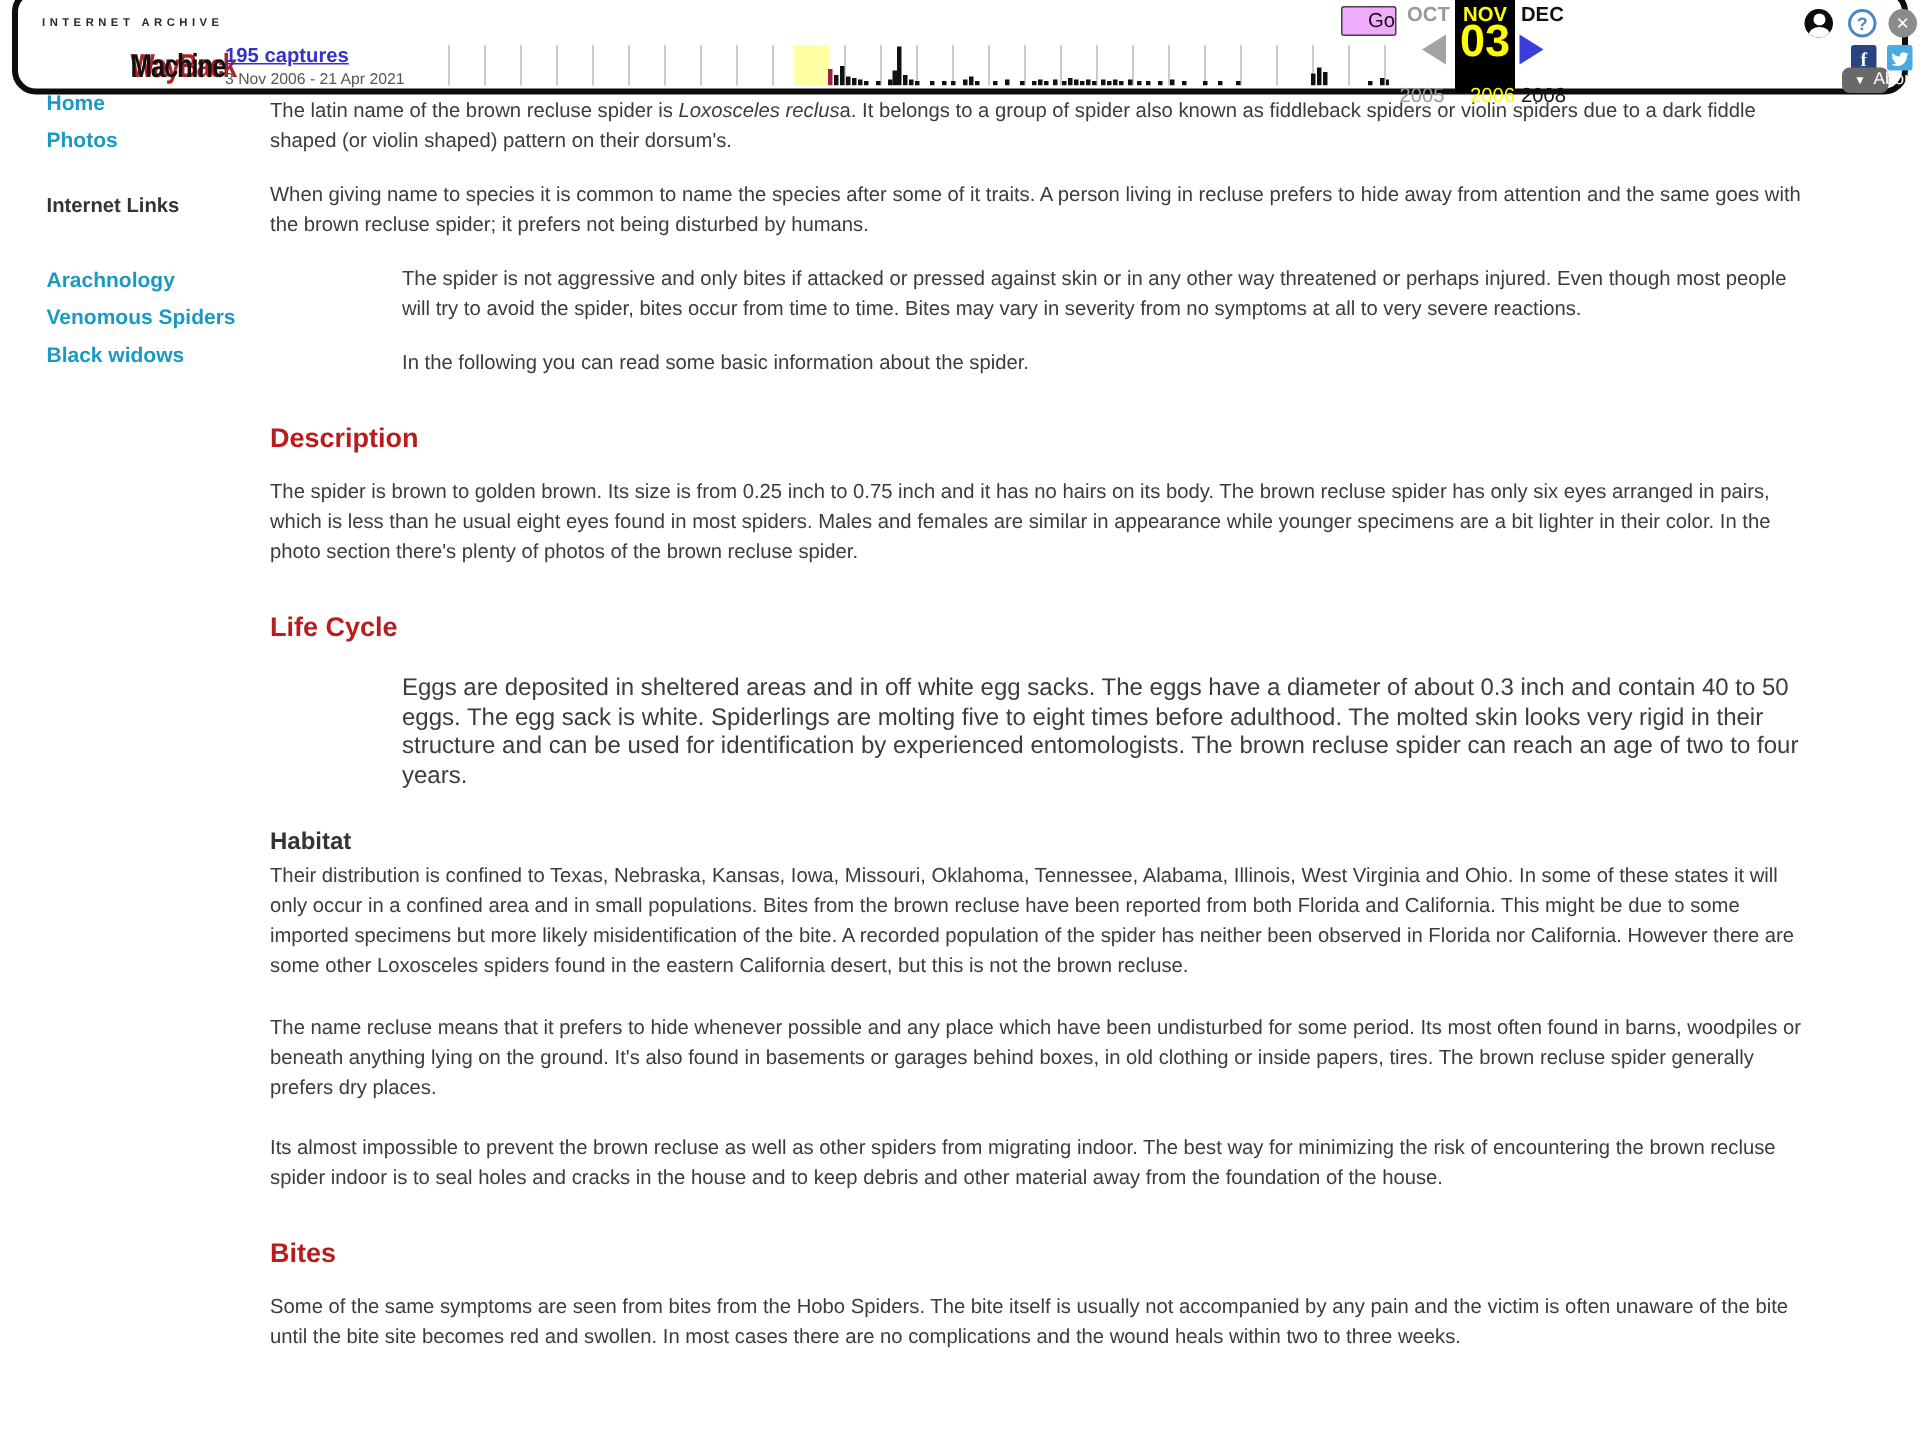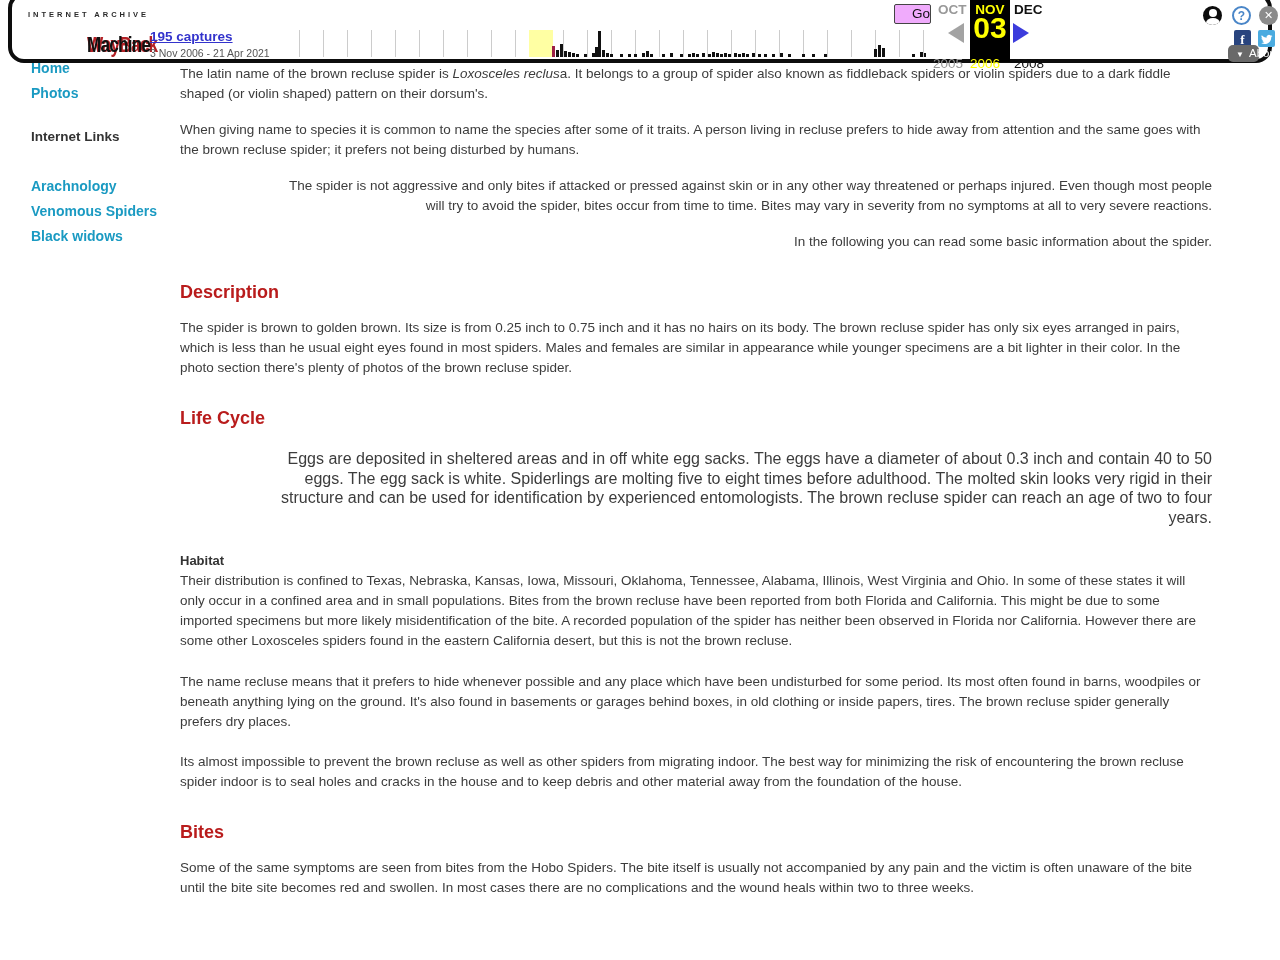--- a/index.html
+++ b/index.html
@@ -45,21 +45,21 @@
   .wb-day { left:958px; top:16px; width:40px; text-align:center; font-size:30px;
     font-weight:bold; color:#ffff00; line-height:32px; }
   .wb-arrow-prev { left:936px; top:27px; width:0; height:0;
     border-top:10px solid transparent; border-bottom:10px solid transparent;
     border-right:16px solid #a3a3a3; cursor:pointer; }
   .wb-arrow-next { left:1001px; top:27px; width:0; height:0;
     border-top:10px solid transparent; border-bottom:10px solid transparent;
     border-left:16px solid #3c3cdc; cursor:pointer; }
   .wb-year { top:48px; font-size:13.5px; font-weight:normal; white-space:nowrap;margin-top:12px; }
   .wb-year-prev { left:921px; color:#999; }
-  .wb-year-cur { left:958px; width:40px; text-align:left; color:#ffff00; }
+  .wb-year-cur { left:958px; width:40px; text-align:right; color:#ffff00; }
   .wb-year-next { left:1002px; color:#111; }
 
   .wb-ico { width:19px; height:19px; border-radius:50%; cursor:pointer;
     display:flex; align-items:center; justify-content:center; }
   .wb-ico-person { left:1191px; top:10px; background:#0c0c0c; overflow:hidden; }
   .wb-ico-person .head { position:absolute; left:5.5px; top:3px; width:8px; height:8px;
     border-radius:50%; background:#fff; }
   .wb-ico-person .body { position:absolute; left:2.5px; top:12px; width:14px; height:10px;
     border-radius:50% 50% 0 0; background:#fff; }
   .wb-ico-help { left:1220px; top:10px; border:2.5px solid #4a86c8; color:#4a86c8;
@@ -83,23 +83,23 @@
   
   .sidebar { position:absolute; left:31px; top:60px; width:145px; z-index:10; }
   .side-link { display:block; font-size:14px; font-weight:bold; color:#1a9ac2;
     text-decoration:none; margin-bottom:9px; cursor:pointer; }
   .side-head { font-size:13.5px; font-weight:bold; color:#333;
     margin:28px 0 34px 0; }
 
   .main { position:absolute; left:180px; top:64px; width:1032px; color:#3c3c3c; }
   .main h1 { font-size:23.5px; color:#333; margin:11px 0 19px 0; letter-spacing:0.2px; }
   .main h2 { font-size:18px; color:#b91c1c; margin:30px 0 15px 0; }
-  .main h3 { font-size:13px; color:#333; margin:26px 0 3px 0; }
+  .main h3 { font-size:16px; color:#333; margin:26px 0 3px 0; }
   .main p { font-size:13.5px; line-height:20px; margin-bottom:16px; }
-  .indent { margin-left:88px;text-align:right; }
+  .indent { margin-left:88px; }
   .life p { font-size:16px; line-height:19.5px; margin-top:20px; }
   .em { font-style:italic; }
 </style>
 </head>
 <body>
 
 <div class="wb-toolbar">
 
   <div class="wb-logo">
     <span class="wb-logo-top">INTERNET ARCHIVE</span>

